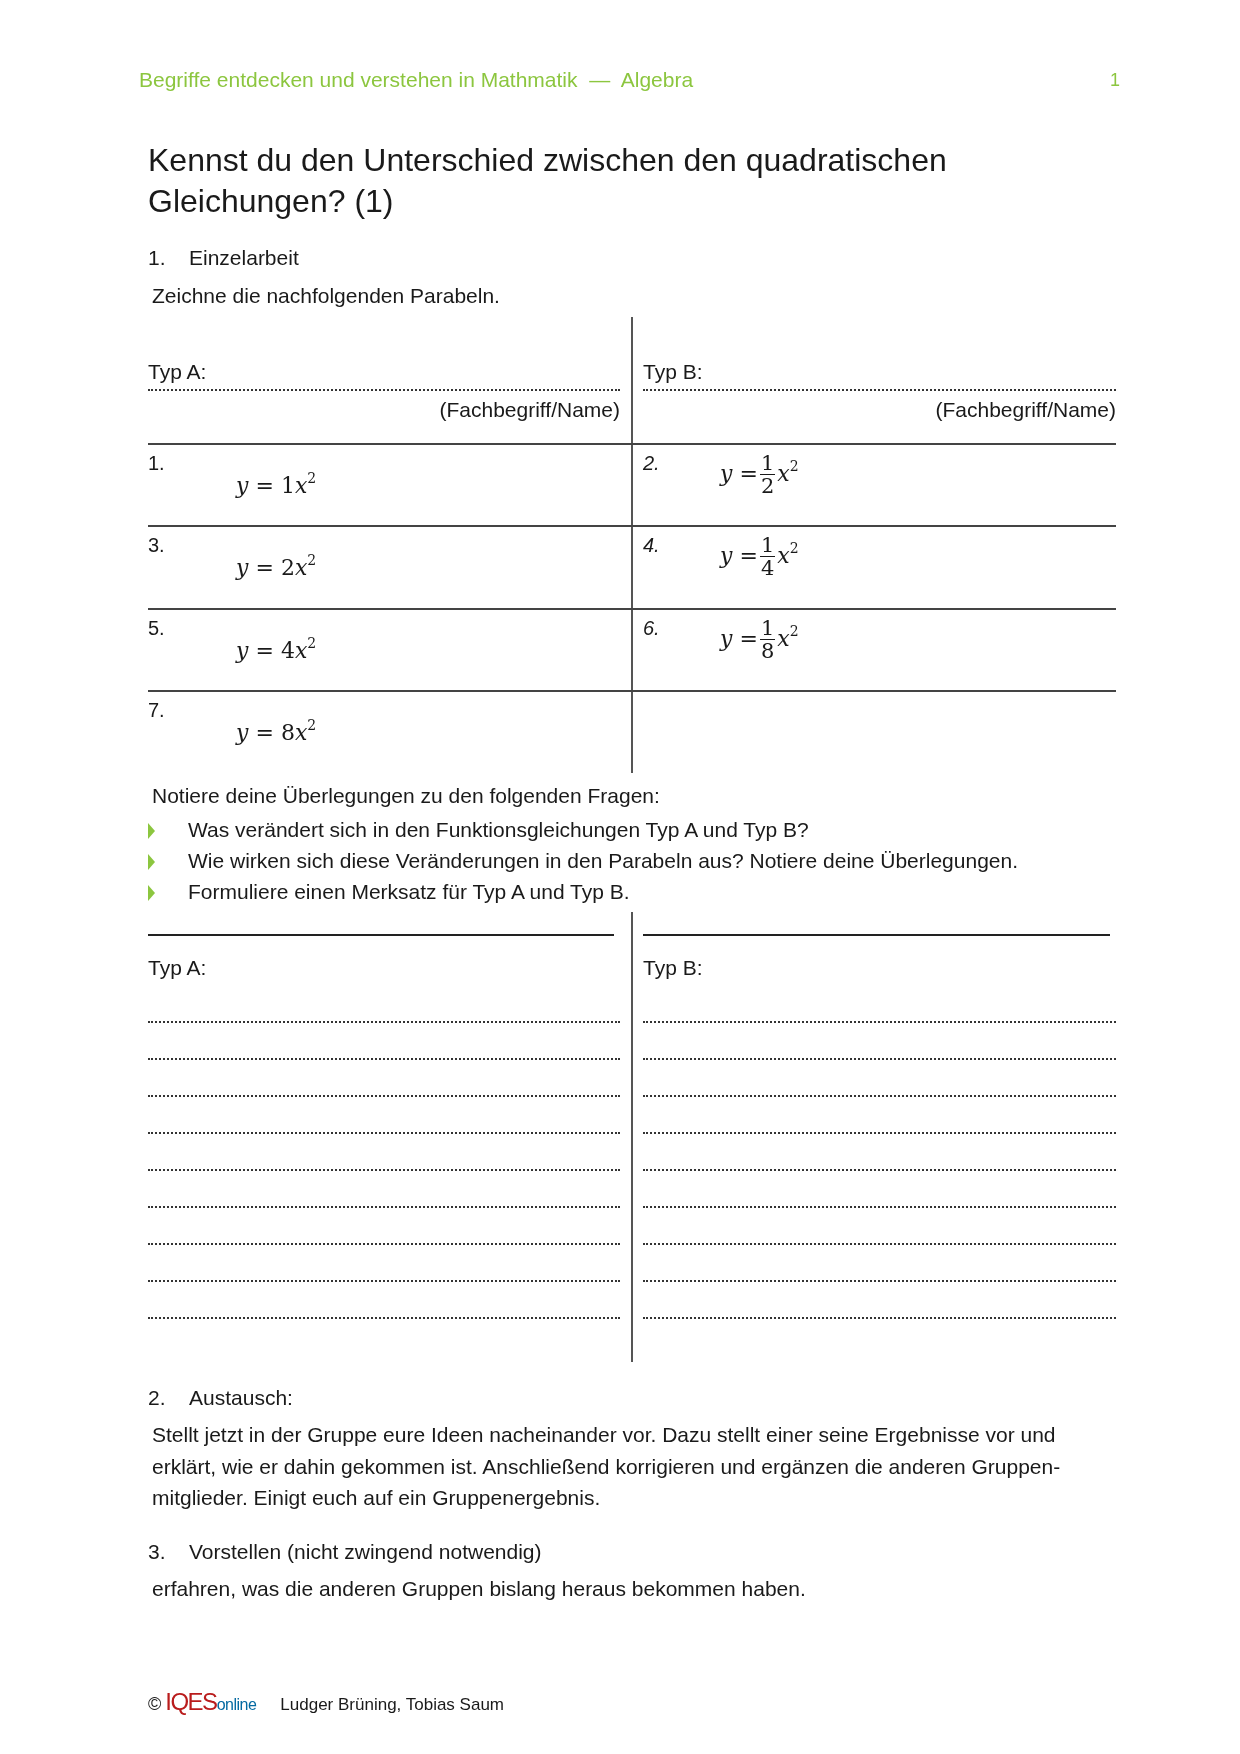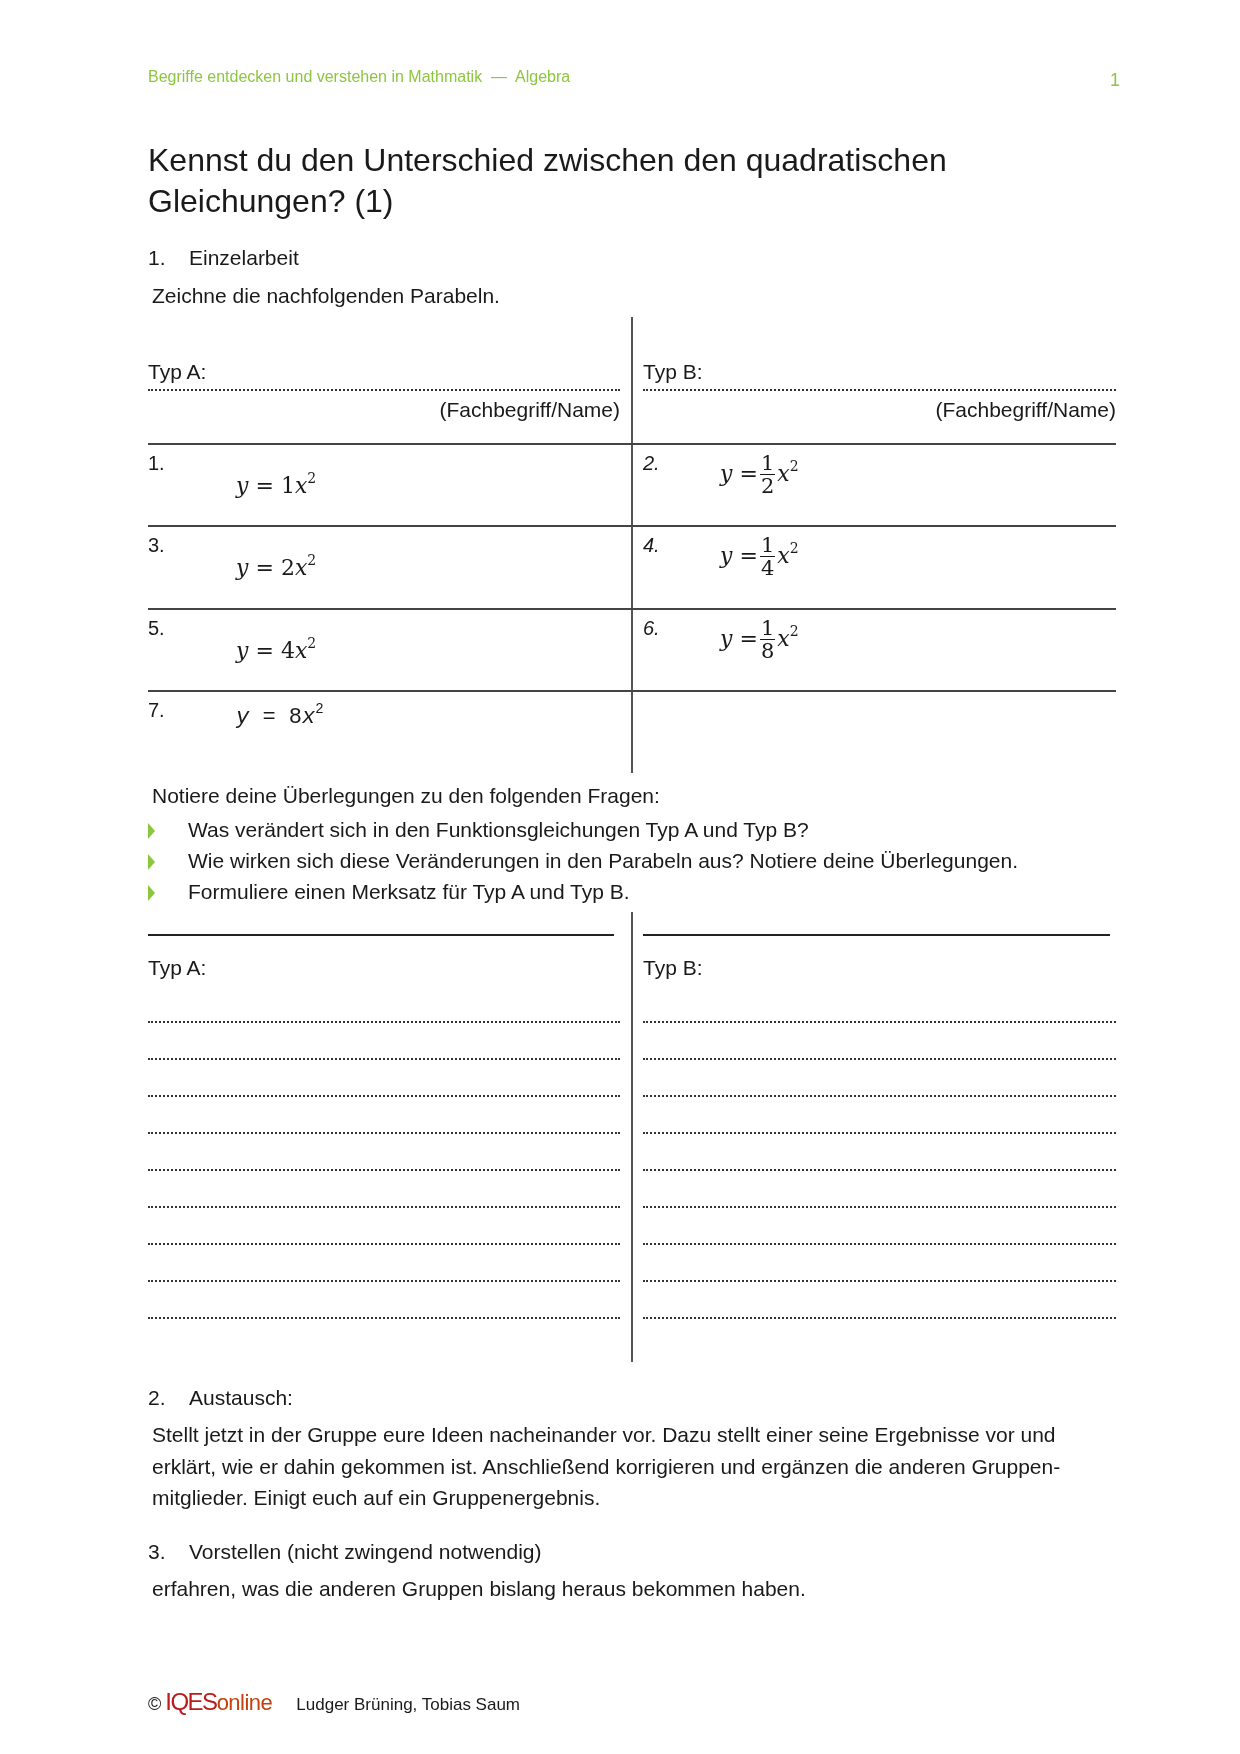--- a/index.html
+++ b/index.html
@@ -1,19 +1,19 @@
 <!DOCTYPE html>
 <html><head>
 <meta charset="utf-8">
 <style>
   html, body { margin: 0; padding: 0; background: #ffffff; }
   body { width: 1240px; height: 1754px; position: relative; overflow: hidden;
          font-family: "Liberation Sans", sans-serif; color: #1a1a1a; }
   .abs { position: absolute; }
-  .hdr { left: 148px; top: 68px; font-size: 16px; color: #8cc63f; white-space: pre; }
+  .hdr { left: 139px; top: 68px; font-size: 21px; color: #8cc63f; white-space: pre; }
   .pageno { left: 1110px; top: 70px; font-size: 18px; color: #8cc63f; }
   .title { left: 148px; top: 140px; font-size: 32px; line-height: 41px; color: #1a1a1a; width: 900px; }
   .sec { font-size: 21px; left: 148px; }
   .sec .num { display: inline-block; width: 41px; }
   .body { font-size: 21px; left: 152px; line-height: 31.5px; }
   .vline { background: #555; width: 2px; }
   .hline { background: #444; height: 2px; }
   .dots { border-top: 2px dotted #333; height: 0; }
   .lbl { font-size: 21px; }
   .paren { font-size: 21px; text-align: right; }
@@ -23,21 +23,21 @@
   .eq .up { font-style: normal; }
   .eq sup { font-size: 14px; font-style: normal; vertical-align: 10px; }
   .frac { display: inline-flex; flex-direction: column; align-items: center; vertical-align: middle;
           font-style: normal; font-size: 21px; line-height: 22px; margin: 0 2px; }
   .frac .n { border-bottom: 1.5px solid #1a1a1a; padding: 0 1px; }
   .bullet { width: 0; height: 0; border-top: 8px solid transparent; border-bottom: 8px solid transparent;
             border-left: 7px solid #8cc63f; }
   .btxt { font-size: 21px; left: 188px; }
   .footer { left: 148px; top: 1688px; font-size: 18px; display: flex; align-items: baseline; }
   .logo-iqes { font-size: 24px; letter-spacing: -1.5px; color: #b91c1c; margin-left: 4px; }
-  .logo-online { font-size: 22px; letter-spacing: -0.5px; color: #c2410c; }
+  .logo-online { font-size: 16px; letter-spacing: -0.5px; color: #0369a1; }
   .authors { font-size: 17px; margin-left: 24px; color: #1a1a1a; text-align: center; }
 </style>
 </head>
 <body>
 
 <div class="abs hdr">Begriffe entdecken und verstehen in Mathmatik  —  Algebra</div>
 <div class="abs pageno">1</div>
 
 <div class="abs title">Kennst du den Unterschied zwischen den quadratischen Gleichungen? (1)</div>
 
@@ -70,21 +70,21 @@
 <div class="abs eq" style="left:236px; top:552px;">
   <span>y</span> <span class="up">=</span> <span class="up">2</span><span>x</span><sup>2</sup>
 </div>
 
 <div class="abs rownum" style="left:148px; top:617px;">5.</div>
 <div class="abs eq" style="left:236px; top:635px;">
   <span>y</span> <span class="up">=</span> <span class="up">4</span><span>x</span><sup>2</sup>
 </div>
 
 <div class="abs rownum" style="left:148px; top:699px;">7.</div>
-<div class="abs eq" style="left:236px; top:701px;font-family:Liberation Mono, monospace;">
+<div class="abs eq" style="left:236px; top:717px;">
   <span>y</span> <span class="up">=</span> <span class="up">8</span><span>x</span><sup>2</sup>
 </div>
 
 <div class="abs rownum it" style="left:643px; top:452px;">2.</div>
 <div class="abs eq" style="left:720px; top:452px;">
   <span>y</span> <span class="up">=</span><span class="frac">
       <span class="n">1</span>
       <span>2</span>
     </span><span>x</span><sup>2</sup>
 </div>

